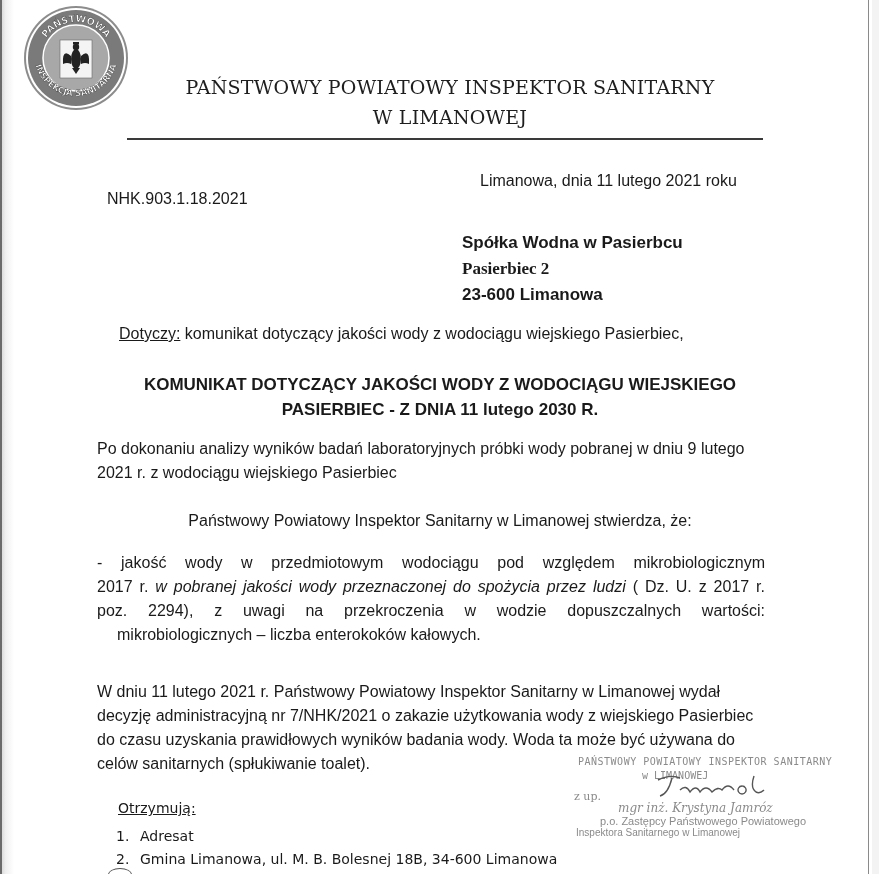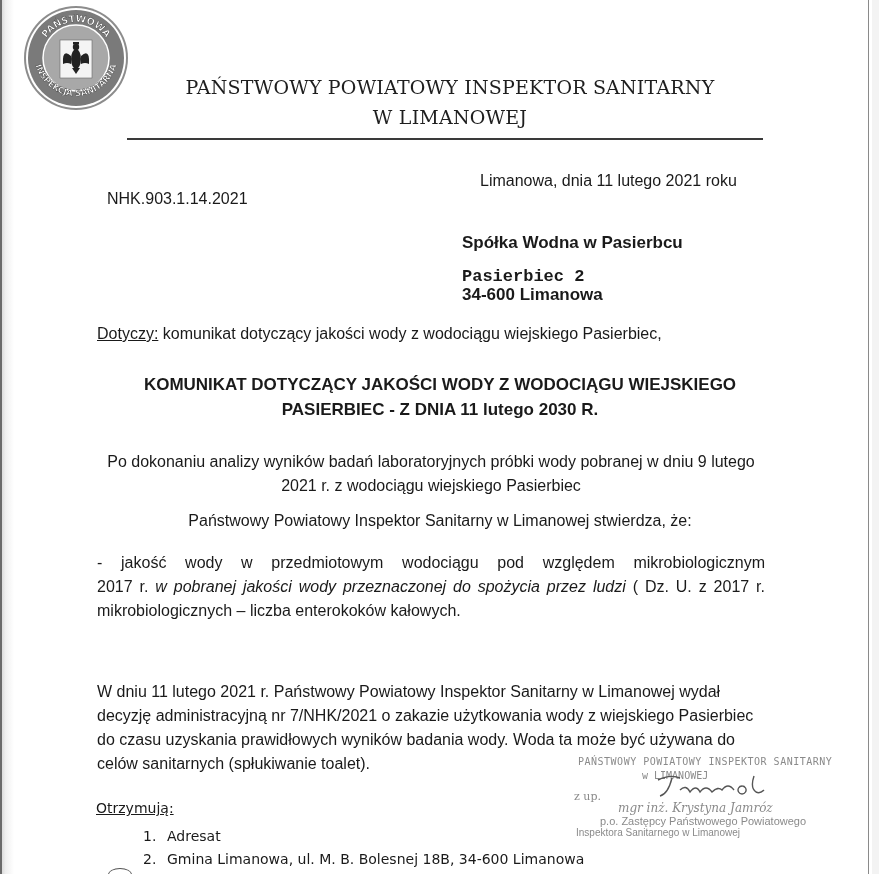--- a/index.html
+++ b/index.html
@@ -28,45 +28,45 @@
 
   .t { position: absolute; font-size: 15px; white-space: nowrap; }
   .narrow { font-family: "Liberation Sans", sans-serif; font-size: 16px; transform-origin: left top; }
 
   .place-date { left: 480px; top: 172px; }
   .ref { left: 107px; top: 190px; }
   .addr { left: 462px; font-weight: bold; font-size: 17px; }
   .addr1 { top: 233px; } .addr2 { top: 259px; } .addr3 { top: 285px; }
 
   .subject { left: 97px; top: 325px; }
-  .u { text-decoration: underline; }
+  .u { text-decoration: underline; margin-left: 22px; }
 
   .komunikat { position: absolute; left: 100px; width: 680px; text-align: center; font-weight: bold; font-family: "Liberation Sans", sans-serif; font-size: 17px; }
   .k1 { top: 375px; } .k2 { top: 400px; }
 
   .para { position: absolute; left: 97px; width: 668px; font-family: "Liberation Sans", sans-serif; font-size: 16px; line-height: 24px; }
-  .p1 { top: 450px; text-align: center; }
+  .p1 { top: 437px; }
   .stwierdza { position: absolute; left: 100px; width: 680px; text-align: center; top: 512px; font-family: "Liberation Sans", sans-serif; font-size: 16px; }
   .p2 { top: 551px; text-align: justify; }
   .p2 .line { display: block; text-align: justify; text-align-last: justify; height: 24px; }
-  .p2 .line.last { text-align-last: left; }
+  .p2 .line.last { text-align-last: left; margin-left: 20px; }
   .p3 { top: 664px; margin-top: 16px; }
 
   .stamp { position: absolute; left: 574px; top: 756px; width: 300px; color: #8a8a8a; font-family: "DejaVu Serif", serif; }
   .stamp .s { position: absolute; white-space: nowrap; }
   .s1 { left: 4px; top: 0; font-size: 10px; letter-spacing: 0.5px; font-family: "DejaVu Sans Mono", monospace; }
   .s2 { left: 68px; top: 14px; font-size: 10px; font-family: "DejaVu Sans Mono", monospace; }
   .s3 { left: 0; top: 34px; font-size: 11px; }
   .s4 { left: 44px; top: 45px; font-size: 12px; font-style: italic; text-align: center; }
   .s5 { left: 2px; top: 59px; font-size: 11px; font-family: "Liberation Sans", sans-serif; padding-left: 24px; }
   .s6 { left: 2px; top: 71px; font-size: 10px; font-family: "Liberation Sans", sans-serif; }
   .signature { position: absolute; left: 76px; top: 16px; width: 120px; height: 30px; }
 
   .recipients-title { left: 96px; top: 800px; font-family: "DejaVu Sans", sans-serif; font-size: 14px; }
-  .rec { position: absolute; left: 116px; font-size: 14px; font-family: "DejaVu Sans", sans-serif; white-space: nowrap; margin-left: 27px; }
+  .rec { position: absolute; left: 116px; font-size: 14px; font-family: "DejaVu Sans", sans-serif; white-space: nowrap; }
   .rec .num { display: inline-block; width: 24px; }
   .r1 { top: 828px; } .r2 { top: 851px; }
   .r3mark { position: absolute; left: 108px; top: 868px; width: 22px; height: 12px; border: 1.5px solid #555; border-radius: 50%; border-bottom: none; }
 </style>
 </head>
 <body>
 
 <div class="left-shade"></div>
 <div class="left-edge"></div>
 <div class="right-edge"></div>
@@ -96,40 +96,41 @@
   <text font-family="DejaVu Sans, sans-serif" font-size="8.5" font-weight="bold" fill="#ffffff" stroke="#333" stroke-width="0.4">
     <textPath href="#arcBot" startOffset="50%" text-anchor="middle">INSPEKCJA SANITARNA</textPath>
   </text>
 </svg>
 
 <div class="header-title h1">PAŃSTWOWY POWIATOWY INSPEKTOR SANITARNY</div>
 <div class="header-title h2">W LIMANOWEJ</div>
 <div class="header-rule"></div>
 
 <div class="t narrow place-date">Limanowa, dnia 11 lutego 2021 roku</div>
-<div class="t narrow ref">NHK.903.1.14.2021</div>
+<div class="t narrow ref">NHK.903.1.18.2021</div>
 
 <div class="t addr addr1" style="font-family:'Liberation Sans',sans-serif;">Spółka Wodna w Pasierbcu</div>
-<div class="t addr addr2" style="font-family:Liberation Mono, monospace;margin-top:8px;">Pasierbiec 2</div>
-<div class="t addr addr3" style="font-family:'Liberation Sans',sans-serif;">34-600 Limanowa</div>
+<div class="t addr addr2" style="font-family:Liberation Serif, serif;">Pasierbiec 2</div>
+<div class="t addr addr3" style="font-family:'Liberation Sans',sans-serif;">23-600 Limanowa</div>
 
 <div class="t narrow subject">
   <span class="u">Dotyczy:</span><span> komunikat dotyczący jakości wody z wodociągu wiejskiego Pasierbiec,</span>
 </div>
 
 <div class="komunikat k1">KOMUNIKAT DOTYCZĄCY JAKOŚCI WODY Z WODOCIĄGU WIEJSKIEGO</div>
 <div class="komunikat k2">PASIERBIEC - Z DNIA 11 lutego 2030 R.</div>
 
 <div class="para p1">Po dokonaniu analizy wyników badań laboratoryjnych próbki wody pobranej w dniu 9 lutego 2021 r. z wodociągu wiejskiego Pasierbiec</div>
 
 <div class="stwierdza">Państwowy Powiatowy Inspektor Sanitarny w Limanowej stwierdza, że:</div>
 
 <div class="para p2">
   <span class="line">- jakość wody w przedmiotowym wodociągu pod względem mikrobiologicznym</span>
   <span class="line"><span>2017 r. </span><i>w pobranej jakości wody przeznaczonej do spożycia przez ludzi</i><span> ( Dz. U. z 2017 r.</span></span>
+  <span class="line"> poz. 2294), z uwagi na przekroczenia w wodzie dopuszczalnych wartości:</span>
   <span class="line last">mikrobiologicznych – liczba enterokoków kałowych.</span>
 </div>
 
 <div class="para p3">W dniu 11 lutego 2021 r. Państwowy Powiatowy Inspektor Sanitarny w Limanowej wydał decyzję administracyjną nr 7/NHK/2021 o zakazie użytkowania wody z wiejskiego Pasierbiec do czasu uzyskania prawidłowych wyników badania wody. Woda ta może być używana do celów sanitarnych (spłukiwanie toalet).</div>
 
 <div class="stamp">
   <div class="s s1">PAŃSTWOWY POWIATOWY INSPEKTOR SANITARNY</div>
   <div class="s s2">w LIMANOWEJ</div>
   <svg class="signature" viewBox="0 0 120 30">
     <path d="M8 8 Q20 2 30 6 M22 6 Q18 22 10 24 M30 18 Q36 12 40 20 Q46 12 50 20 Q56 12 62 20 Q68 14 72 18 Q78 10 84 18 M92 14 a4 4 0 1 0 0.1 0 M104 4 Q100 16 106 20 Q110 22 114 18" fill="none" stroke="#555" stroke-width="1.4"></path>

